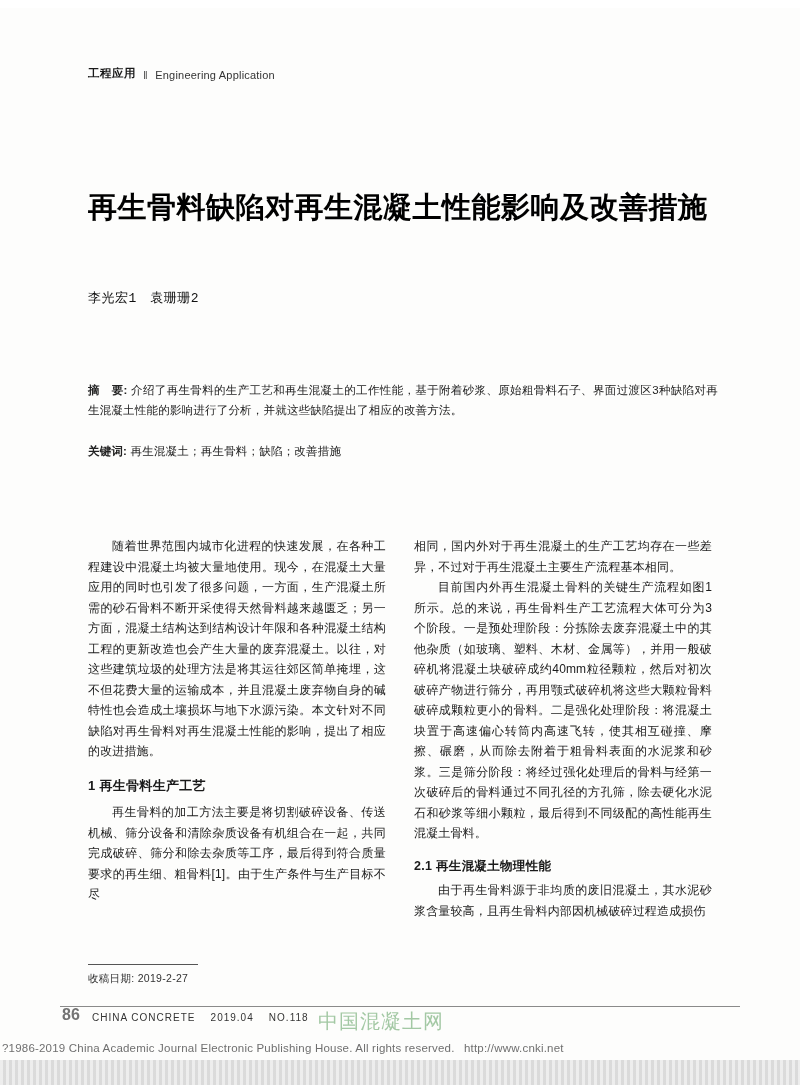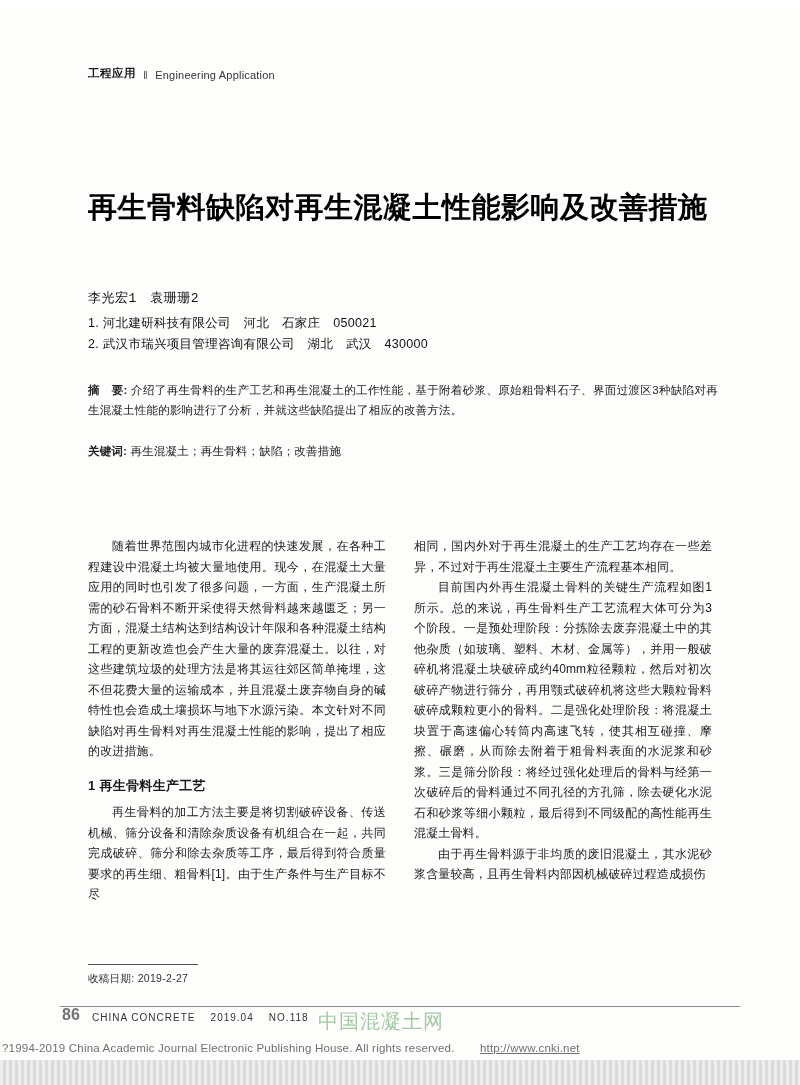--- a/index.html
+++ b/index.html
@@ -211,21 +211,21 @@
     left: 0px;
     top: 1042px;
     width: 800px;
     text-align: left;
     padding-left: 2px;
     font-family: "Liberation Sans", sans-serif;
     font-size: 11.5px;
     color: #6f6f6f;
     letter-spacing: 0.2px;
   }
-  .cnki-line .url { margin-left: 22px; text-decoration: underline; }
+  .cnki-line .url { margin-left: 6px; }
 
   .edge-strip {
     position: absolute;
     left: 0;
     top: 1060px;
     width: 800px;
     height: 25px;
     background: repeating-linear-gradient(
       90deg,
       #e8e8e8 0px, #e8e8e8 3px,
@@ -254,62 +254,59 @@
     <span class="category-sep">‖</span>
     <span class="category-en">Engineering Application</span>
   </div>
 
   <div class="title">再生骨料缺陷对再生混凝土性能影响及改善措施</div>
 
   <div class="authors">
     <span>李光宏1　袁珊珊2</span>
   </div>
 
-  <div class="affiliations">
-    <div>1. 河北建研科技有限公司　河北　石家庄　050021</div>
-    <div>2. 武汉市瑞兴项目管理咨询有限公司　湖北　武汉　430000</div>
-  </div>
 
   <div class="abstract">
     <span class="lbl">摘　要:</span>
     <span>介绍了再生骨料的生产工艺和再生混凝土的工作性能，基于附着砂浆、原始粗骨料石子、界面过渡区3种缺陷对再生混凝土性能的影响进行了分析，并就这些缺陷提出了相应的改善方法。</span>
   </div>
 
   <div class="keywords">
     <span class="lbl">关键词:</span>
     <span>再生混凝土；再生骨料；缺陷；改善措施</span>
   </div>
 
   <div class="col col-left">
     <p>随着世界范围内城市化进程的快速发展，在各种工程建设中混凝土均被大量地使用。现今，在混凝土大量应用的同时也引发了很多问题，一方面，生产混凝土所需的砂石骨料不断开采使得天然骨料越来越匮乏；另一方面，混凝土结构达到结构设计年限和各种混凝土结构工程的更新改造也会产生大量的废弃混凝土。以往，对这些建筑垃圾的处理方法是将其运往郊区简单掩埋，这不但花费大量的运输成本，并且混凝土废弃物自身的碱特性也会造成土壤损坏与地下水源污染。本文针对不同缺陷对再生骨料对再生混凝土性能的影响，提出了相应的改进措施。</p>
     <h2>1 再生骨料生产工艺</h2>
     <p>再生骨料的加工方法主要是将切割破碎设备、传送机械、筛分设备和清除杂质设备有机组合在一起，共同完成破碎、筛分和除去杂质等工序，最后得到符合质量要求的再生细、粗骨料[1]。由于生产条件与生产目标不尽</p>
   </div>
 
   <div class="col col-right">
     <p class="noindent">相同，国内外对于再生混凝土的生产工艺均存在一些差异，不过对于再生混凝土主要生产流程基本相同。</p>
     <p>目前国内外再生混凝土骨料的关键生产流程如图1所示。总的来说，再生骨料生产工艺流程大体可分为3个阶段。一是预处理阶段：分拣除去废弃混凝土中的其他杂质（如玻璃、塑料、木材、金属等），并用一般破碎机将混凝土块破碎成约40mm粒径颗粒，然后对初次破碎产物进行筛分，再用颚式破碎机将这些大颗粒骨料破碎成颗粒更小的骨料。二是强化处理阶段：将混凝土块置于高速偏心转筒内高速飞转，使其相互碰撞、摩擦、碾磨，从而除去附着于粗骨料表面的水泥浆和砂浆。三是筛分阶段：将经过强化处理后的骨料与经第一次破碎后的骨料通过不同孔径的方孔筛，除去硬化水泥石和砂浆等细小颗粒，最后得到不同级配的高性能再生混凝土骨料。</p>
+    <h3>2.1 再生混凝土物理性能</h3>
     <p>由于再生骨料源于非均质的废旧混凝土，其水泥砂浆含量较高，且再生骨料内部因机械破碎过程造成损伤</p>
   </div>
 
   <div class="rule-received"></div>
   <div class="received">收稿日期: 2019-2-27</div>
 
   <div class="footer-line"></div>
   <div class="page-number">86</div>
   <div class="journal-info">
     <span>CHINA CONCRETE</span>
     &nbsp;&nbsp;
     <span>2019.04</span>
     &nbsp;&nbsp;
     <span>NO.118</span>
   </div>
 
   <div class="watermark">中国混凝土网</div>
 
   <div class="cnki-line">
-    <span>?1994-2019 China Academic Journal Electronic Publishing House. All rights reserved.</span>
+    <span>?1986-2019 China Academic Journal Electronic Publishing House. All rights reserved.</span>
     <span class="url">http://www.cnki.net</span>
   </div>
 
   <div class="edge-strip"></div>
 
 </div>
 
 </body></html>

